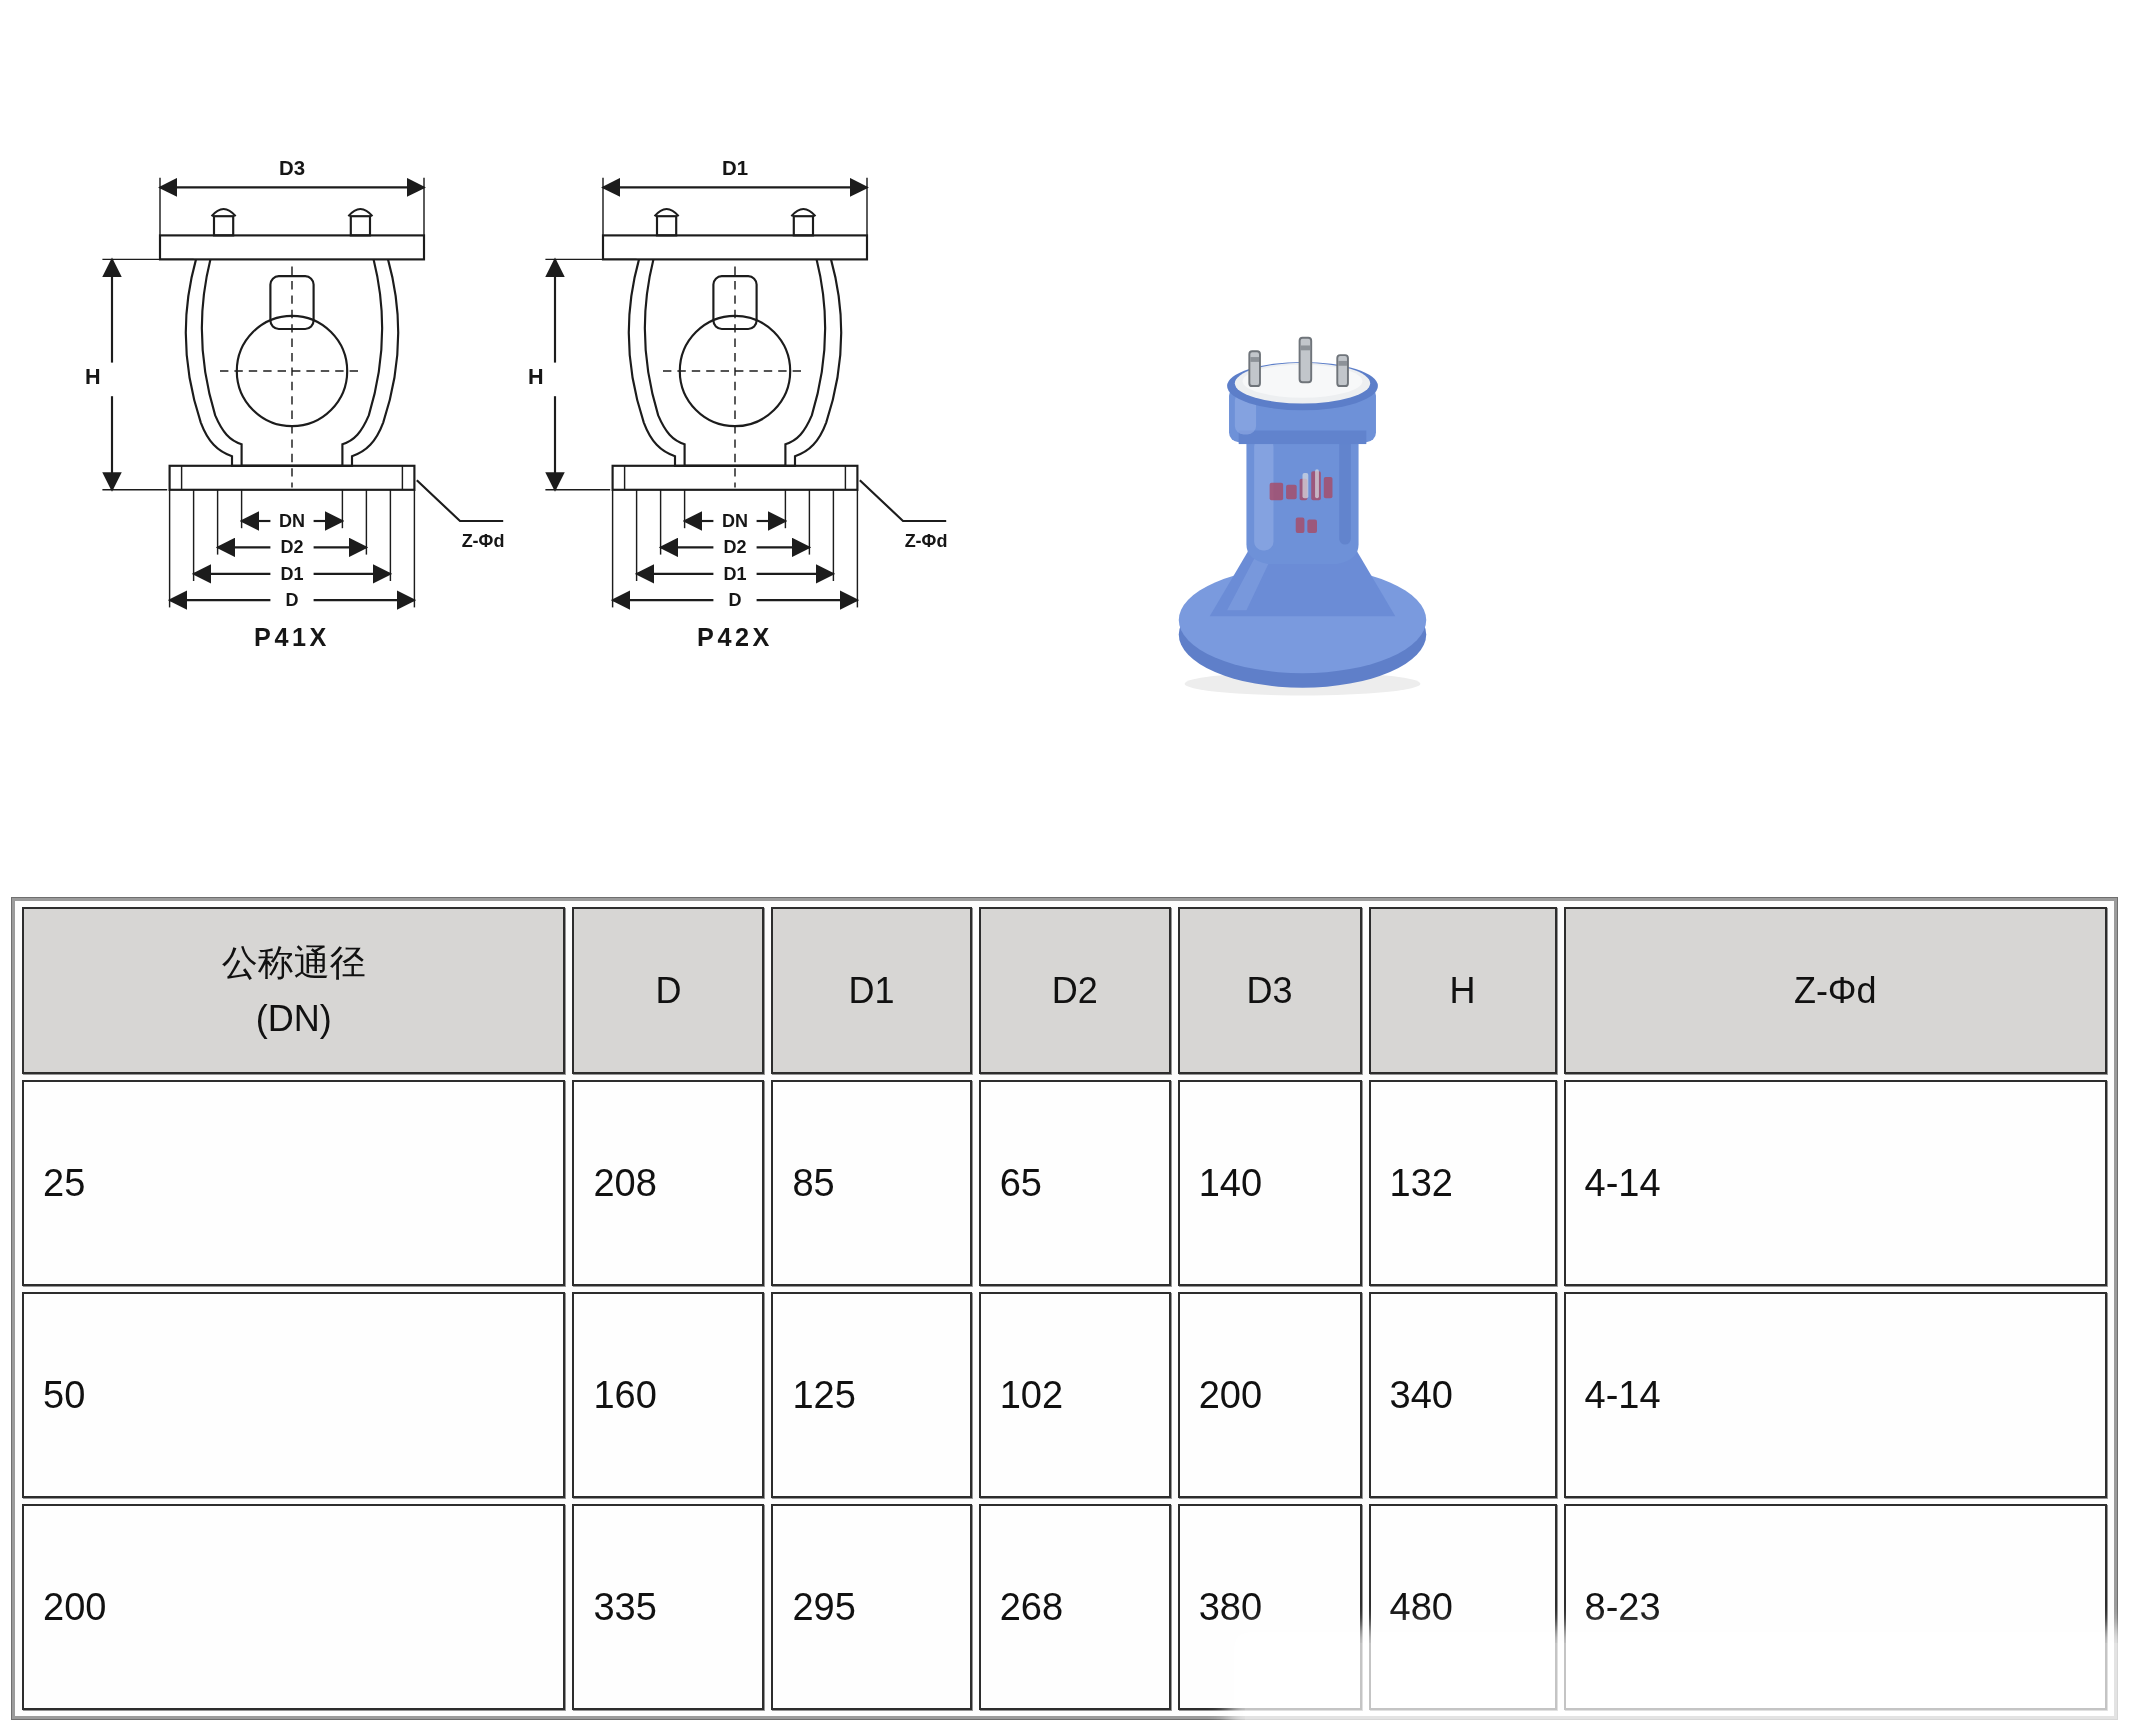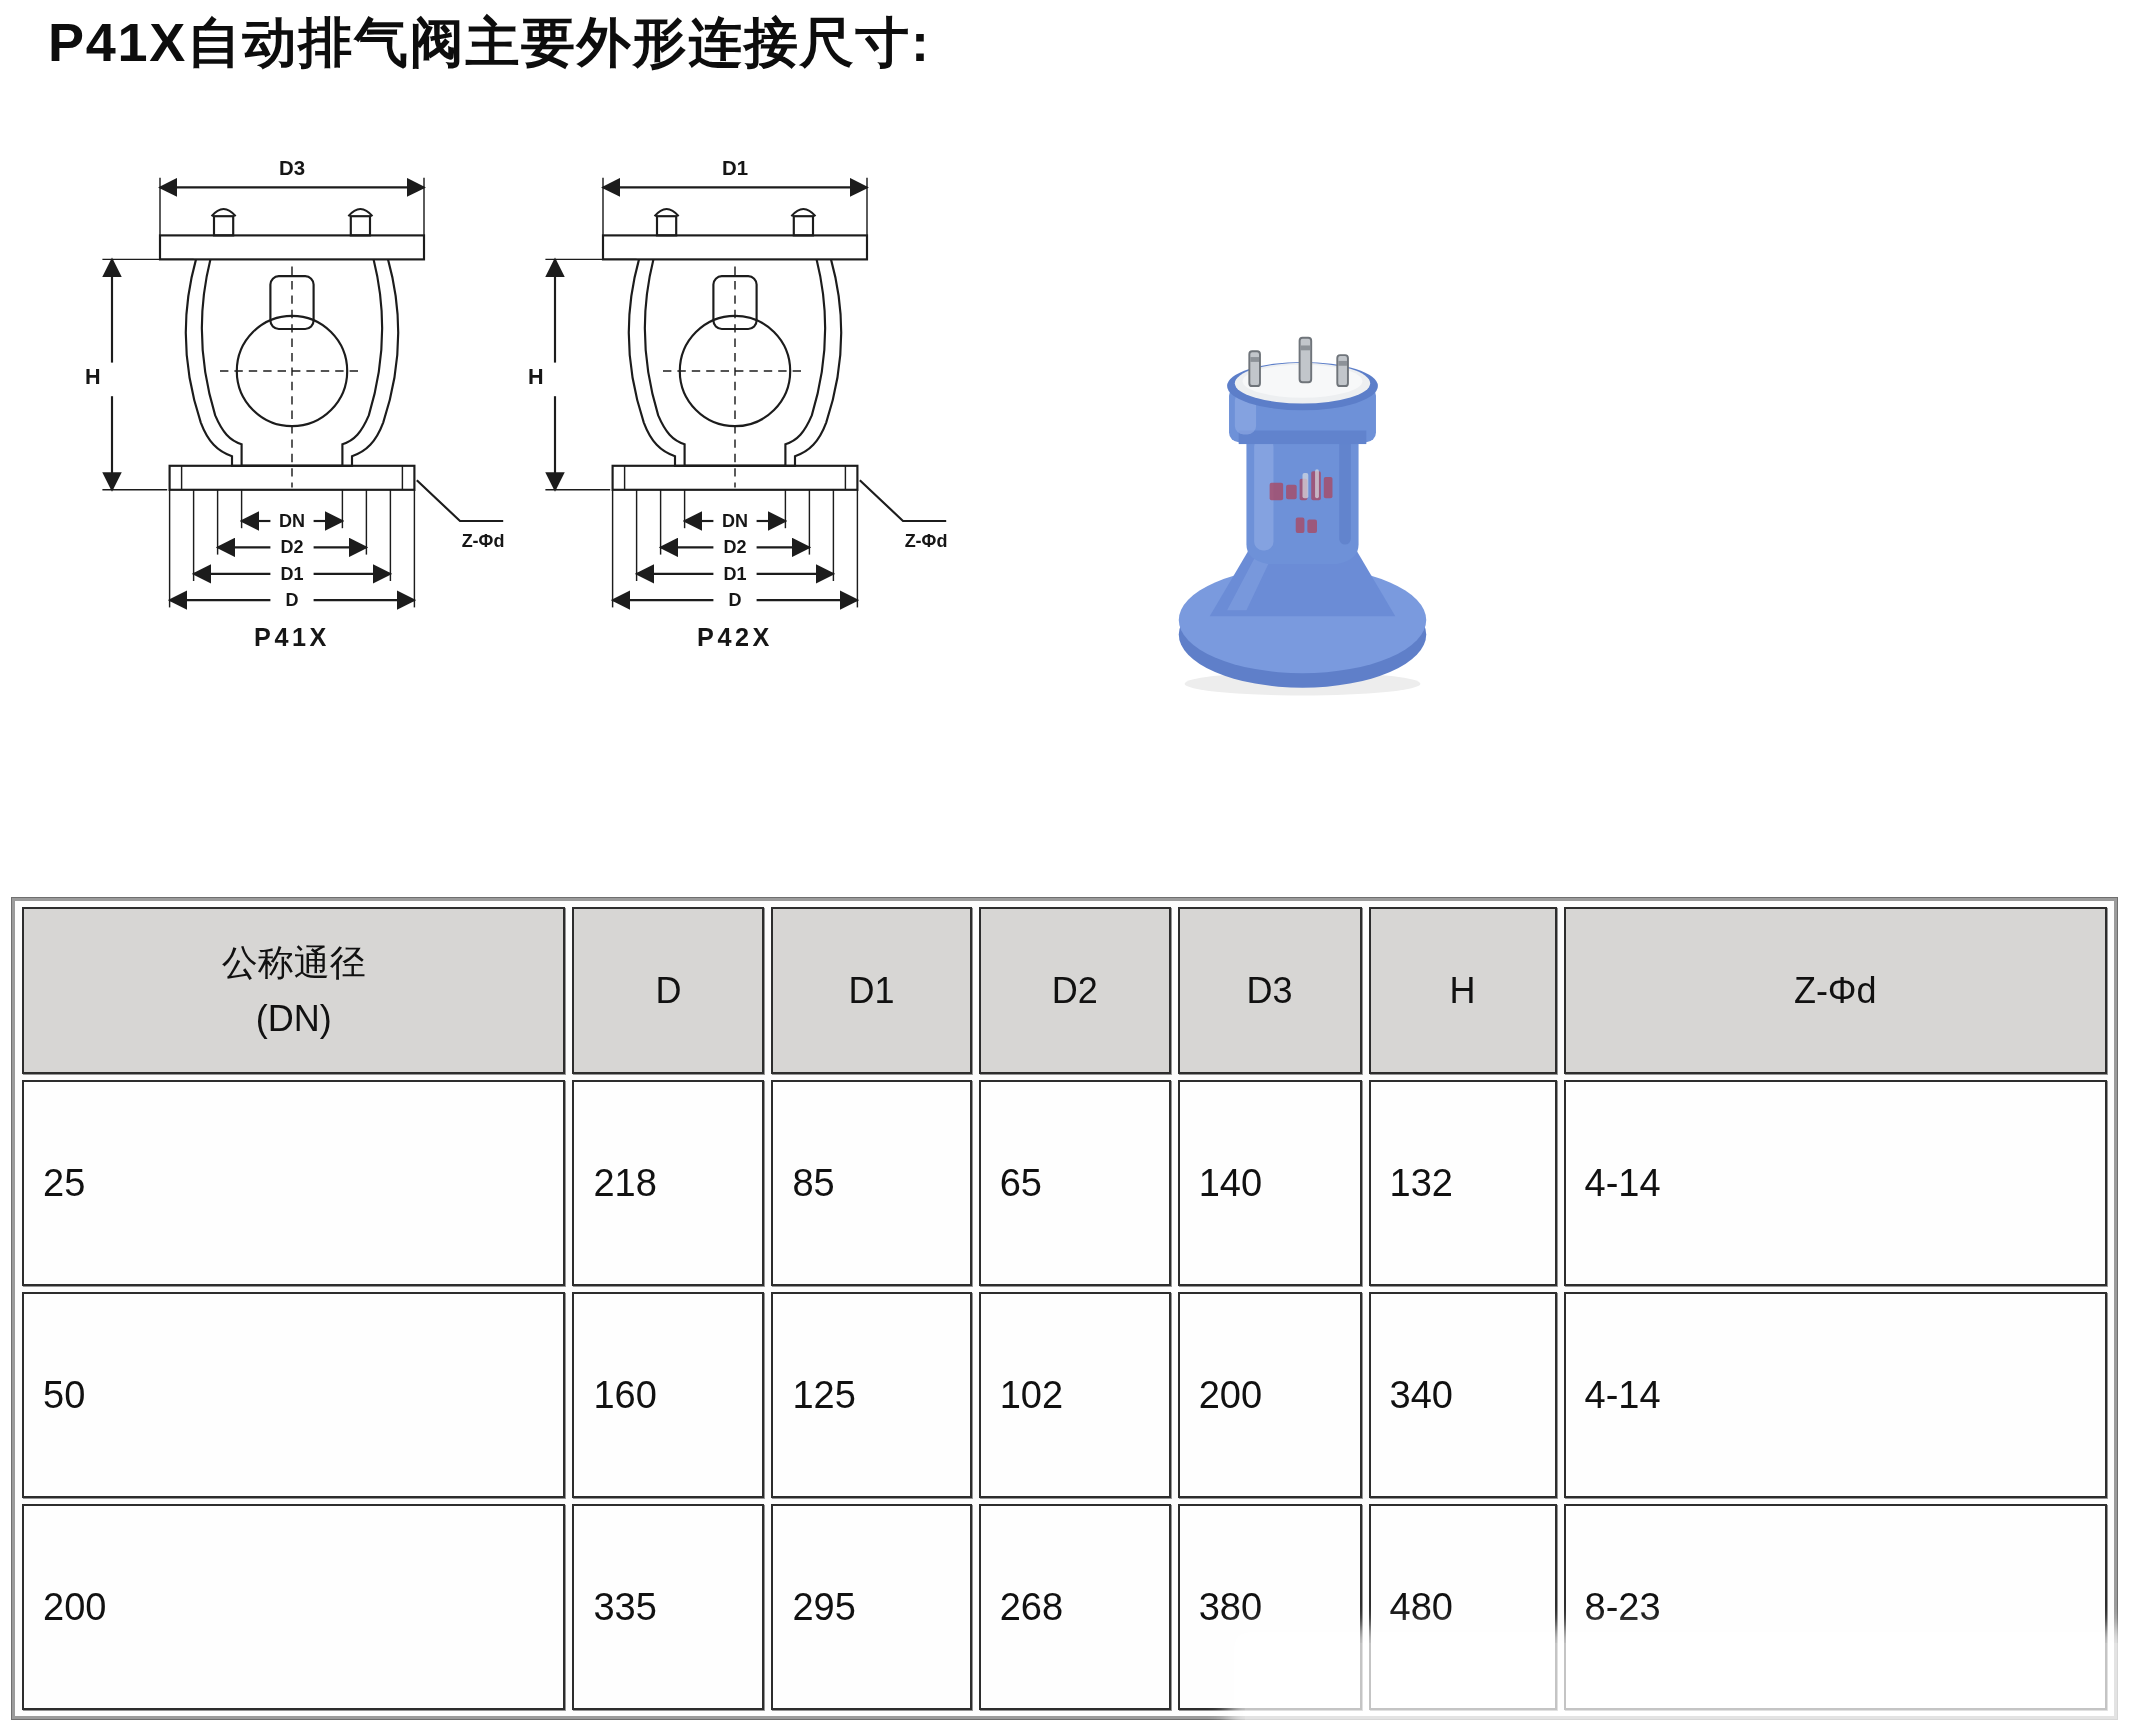--- a/index.html
+++ b/index.html
@@ -53,21 +53,20 @@
     background:rgba(255,255,255,0.72);
     box-shadow:0 0 19px 15.6px rgba(255,255,255,0.72);
     pointer-events:none;
   }
 </style>
 </head>
 <body>
 
 <div class="page">
 
-  <div class="page-title">P41X自动排气阀主要外形连接尺寸:</div>
 
   <div class="drawing" style="left:76px;top:125px;">
     <svg width="432" height="528" viewBox="0 0 360 440">
       <defs>
         <marker id="arrA" viewBox="0 0 10 10" refX="9" refY="5" markerWidth="9" markerHeight="9" orient="auto-start-reverse">
           <path d="M0,0 L10,5 L0,10 z" fill="#1c1c1c"></path>
         </marker>
       </defs>
       <g stroke="#1c1c1c" stroke-width="1.8" fill="none">
 
@@ -262,21 +261,21 @@
           <th>D1</th>
           <th>D2</th>
           <th>D3</th>
           <th>H</th>
           <th>Z-Φd</th>
         </tr>
       </thead>
       <tbody>
         <tr>
           <td>25</td>
-          <td>218</td>
+          <td>208</td>
           <td>85</td>
           <td>65</td>
           <td>140</td>
           <td>132</td>
           <td>4-14</td>
         </tr>
         <tr>
           <td>50</td>
           <td>160</td>
           <td>125</td>

